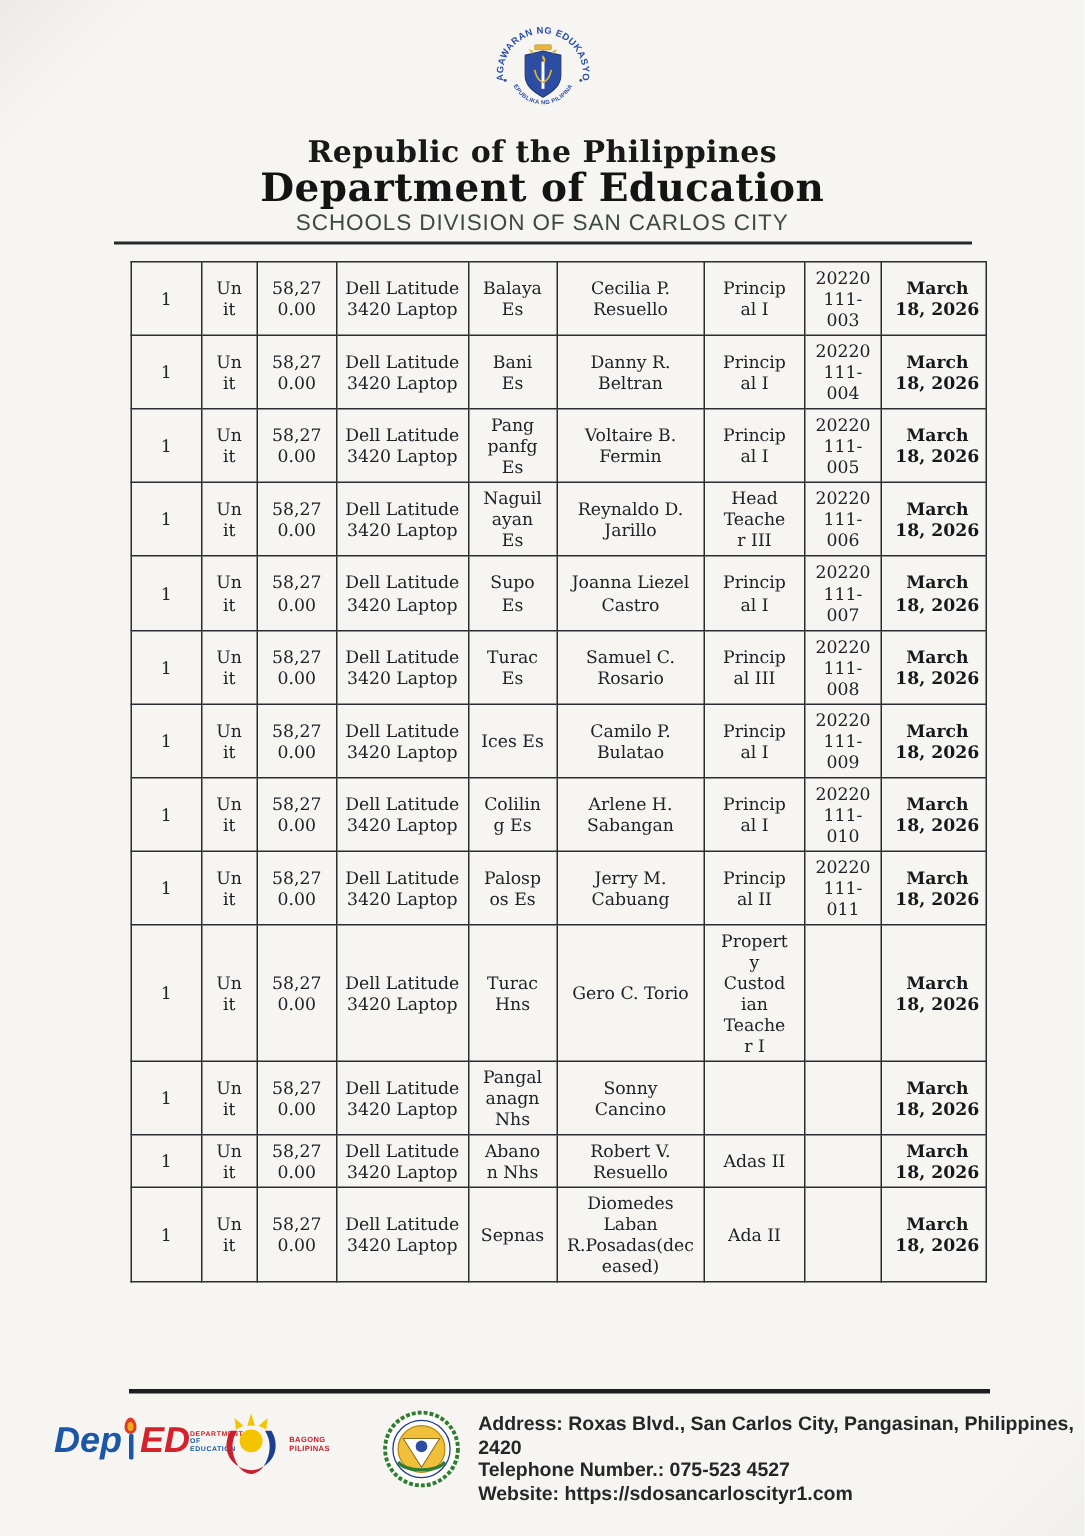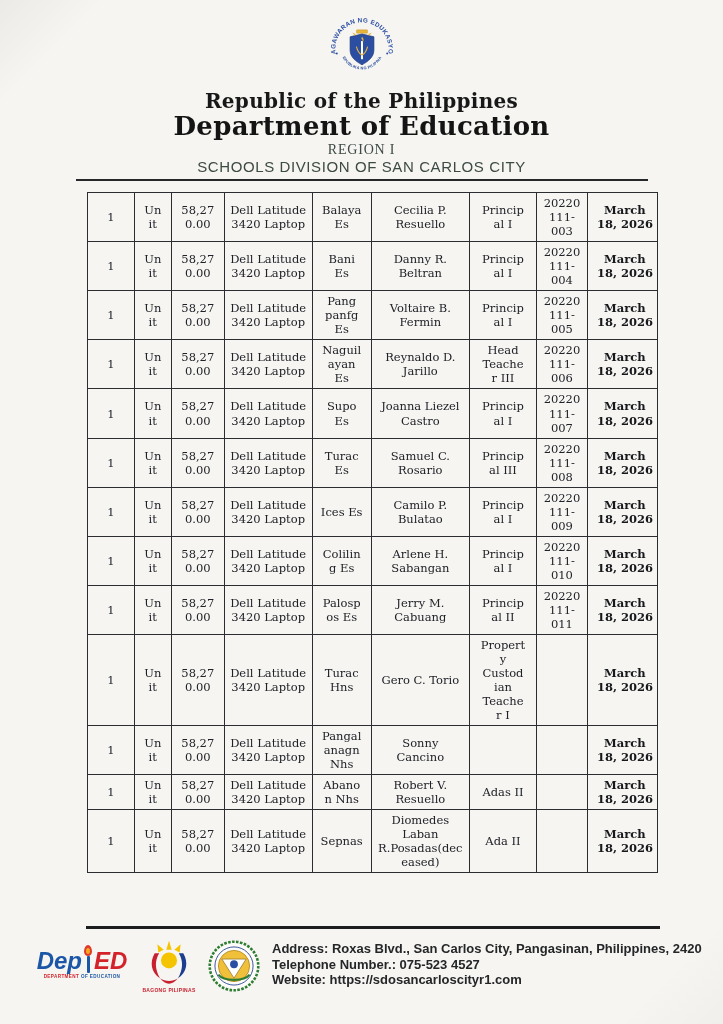--- a/index.html
+++ b/index.html
@@ -55,21 +55,21 @@
     padding: 3px 2px;
     white-space: pre-line;
     color: #212228;
   }
   table.alloc td.bold { font-weight: 700; color: #17181c; padding-left: 7px; }
 
   
   .footer { position: absolute; left: 0; top: 926px; width: 723px; }
   .foot-rule { width: 574px; height: 3px; background: #1c1d1f; margin-left: 86px; }
   .foot-body { display: flex; align-items: flex-start; margin: 10px 0 0 36px; }
-  .logo-block { display: flex; flex-direction: column; align-items: center; }
+  .logo-block { display: flex; flex-direction: row; align-items: center; }
 
   
   .deped-logo { width: 92px; margin-top: 8px; }
   .deped-word { display: flex; align-items: flex-end; justify-content: center; font-family: "Liberation Sans", sans-serif; font-weight: 700; font-style: italic; font-size: 24px; line-height: 1; }
   .deped-word .dep { color: #1b57a6; }
   .deped-word .ed  { color: #d3222a; }
   .deped-torch { width: 10px; height: 26px; margin: 0 1px; position: relative; }
   .deped-torch .stem { position: absolute; left: 4px; top: 9px; width: 3px; height: 17px; background: #1b57a6; border-radius: 1px; }
   .deped-torch .flame { position: absolute; left: 1px; top: -2px; width: 8px; height: 11px; background: #e03a2a; border-radius: 50% 50% 50% 50% / 60% 60% 40% 40%; }
   .deped-torch .flame:after { content:""; position:absolute; left:2px; top:3px; width:4px; height:6px; background:#f6a81c; border-radius:50%; }
@@ -108,21 +108,20 @@
         <path d="M50 30 L67 34 V53 C67 63 59 69 50 74 C41 69 33 63 33 53 V34 Z" fill="#2b4ea2" stroke="#1d3672" stroke-width="1"></path>
         <path d="M40 33 L36 28 L41 30 Z" fill="#e8b43a"></path>
         <path d="M60 33 L64 28 L59 30 Z" fill="#e8b43a"></path>
         <rect x="48.6" y="40" width="2.8" height="26" fill="#ffffff"></rect>
         <path d="M50 34 C47 38 53 38 50 42 C54 40 52 36 50 34 Z" fill="#e8b43a"></path>
         <path d="M42 48 C44 56 46 58 50 60 C54 58 56 56 58 48" fill="none" stroke="#e8b43a" stroke-width="1.6"></path>
       </svg>
     </div>
     <div class="heading-republic">Republic of the Philippines</div>
     <div class="heading-department">Department of Education</div>
-    <div class="heading-region">REGION I</div>
     <div class="heading-division">SCHOOLS DIVISION OF SAN CARLOS CITY</div>
     <div class="head-rule"></div>
   </div>
 
   <table class="alloc">
     <colgroup>
       <col style="width:8.2%">
         <col style="width:6.5%">
         <col style="width:9.3%">
       <col style="width:15.4%">

